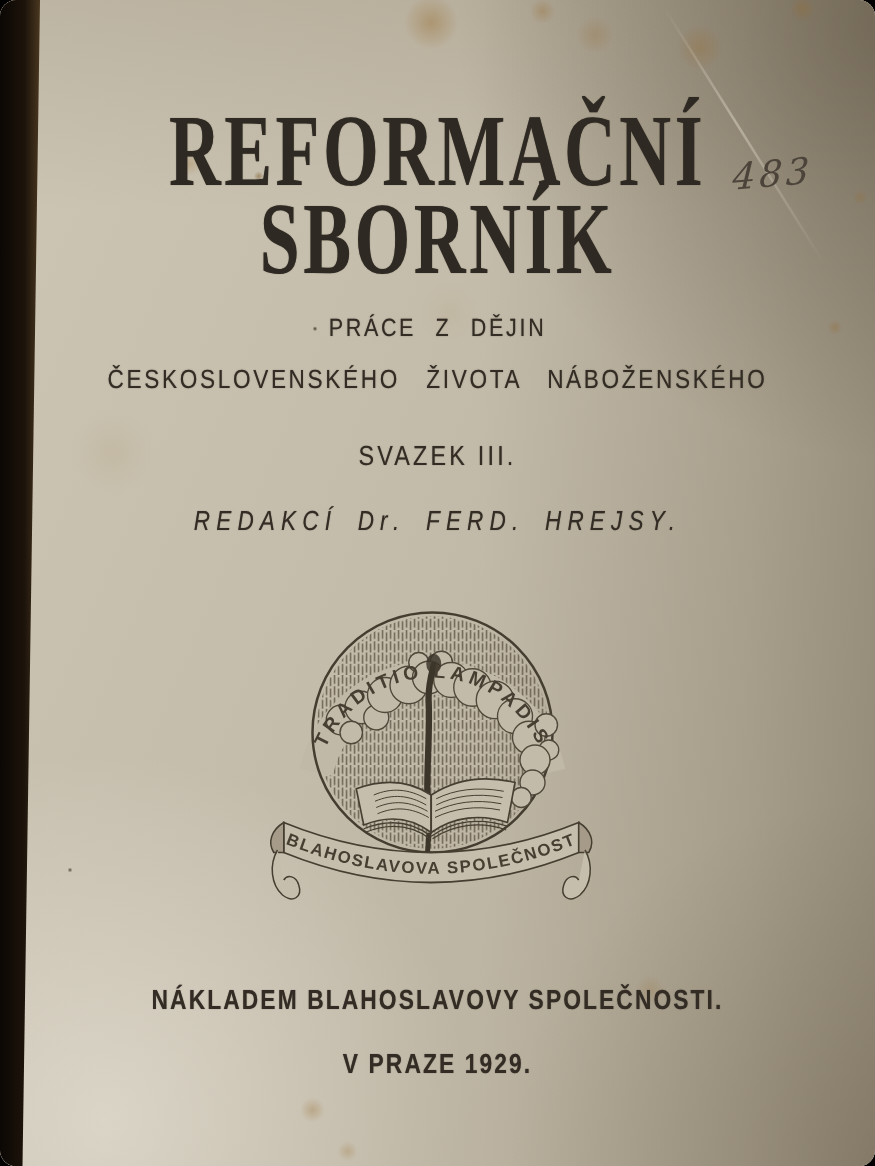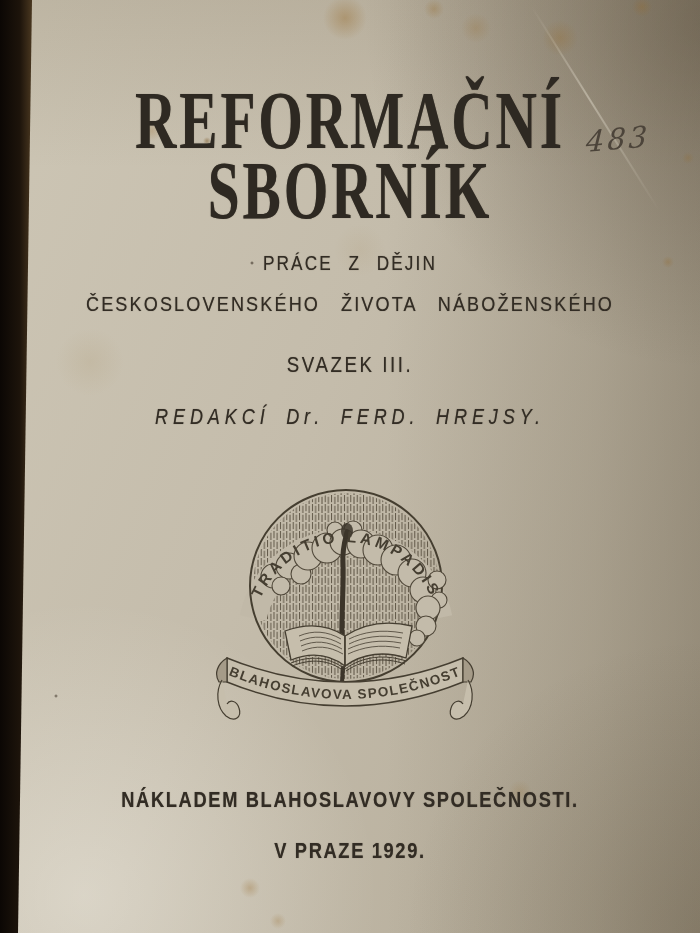--- a/index.html
+++ b/index.html
@@ -1,19 +1,20 @@
 <!DOCTYPE html>
 <html><head>
 <meta charset="utf-8">
 <style>
   html,body{margin:0;padding:0;background:#000;}
   .photo{
     position:relative;width:700px;height:933px;overflow:hidden;
     font-family:"Liberation Sans",sans-serif;
     background:#e5e5e5;
+    border-radius:13px;
   }
   
   .page{
     position:absolute;inset:0;
     background-color:#c2baa9;
     background-image:
       radial-gradient(circle at 345px 18px,  rgba(150,105,40,.38) 0px, rgba(150,105,40,0) 22px),
       radial-gradient(circle at 434px 9px,   rgba(150,105,40,.30) 0px, rgba(150,105,40,0) 10px),
       radial-gradient(circle at 560px 38px,  rgba(150,105,40,.28) 0px, rgba(150,105,40,0) 18px),
       radial-gradient(circle at 642px 7px,   rgba(150,105,40,.30) 0px, rgba(150,105,40,0) 10px),

